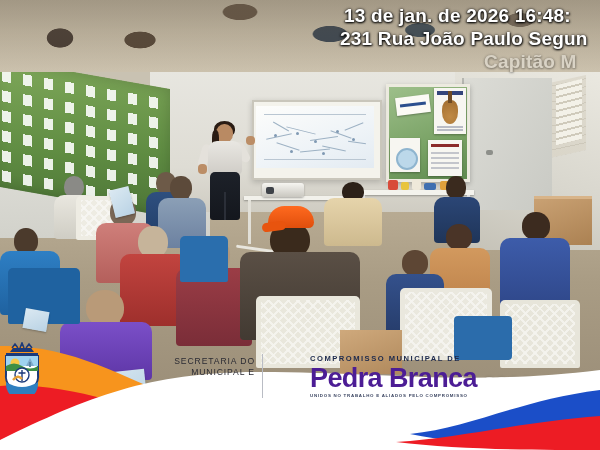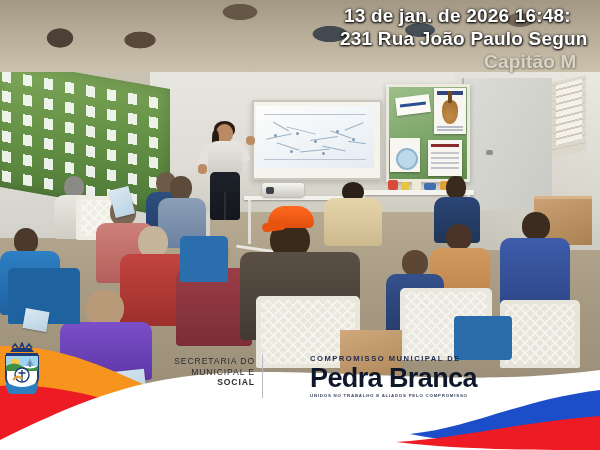--- a/index.html
+++ b/index.html
@@ -171,21 +171,21 @@
   .divider{position:absolute;left:262px;top:12px;width:1px;height:44px;background:#b9bcc4;}
 
   .crest{position:absolute;left:258px;top:7px;width:44px;height:52px;}
 
   .pref{position:absolute;left:310px;top:12px;}
   .pref .small{
     font-size:7.6px;font-weight:bold;letter-spacing:1.5px;color:#1d2a4d;
     font-family:"Liberation Sans",sans-serif;
   }
   .pref .big{
-    font-size:27px;font-weight:bold;letter-spacing:-.6px;color:#0f172a;
+    font-size:27px;font-weight:bold;letter-spacing:-.6px;color:#4c1d95;
     font-family:"Liberation Sans",sans-serif;line-height:28px;margin-top:1px;
   }
   .pref .tag{
     font-size:4.4px;font-weight:bold;letter-spacing:.75px;color:#3a4460;
     font-family:"Liberation Sans",sans-serif;margin-top:1px;
   }
 </style>
 </head>
 <body>
 
@@ -403,21 +403,20 @@
 
       <path d="M600,74 C520,80 460,96 396,100 C460,108 540,108 600,108 Z" fill="#ED1C24"></path>
 
       <path d="M0,100 C120,74 230,60 340,62 C450,64 520,78 600,70 L600,108 L0,108 Z" fill="#FFFFFF" opacity="0"></path>
     </svg>
 
     <div class="banner-content">
       <div class="sec-text">
         <span class="l">SECRETARIA DO</span>
         <span class="l">MUNICIPAL E</span>
-        <span class="b">SOCIAL</span>
       </div>
 
       <div class="divider"></div>
 
       <svg class="crest" viewBox="0 0 44 52">
         <path d="M6 14 h32 v18 a16 16 0 0 1 -16 18 a16 16 0 0 1 -16 -18 Z" fill="#ffffff" stroke="#1B3A7A" stroke-width="2"></path>
         <path d="M6 14 h32 v10 h-32 Z" fill="#9fd3f0"></path>
         <circle cx="15" cy="21" r="4.5" fill="#F7C948"></circle>
         <path d="M26 24 l4 -8 l4 8 Z" fill="#7ea9c9"></path>
         <rect x="29" y="20" width="2" height="5" fill="#5b87aa"></rect>

